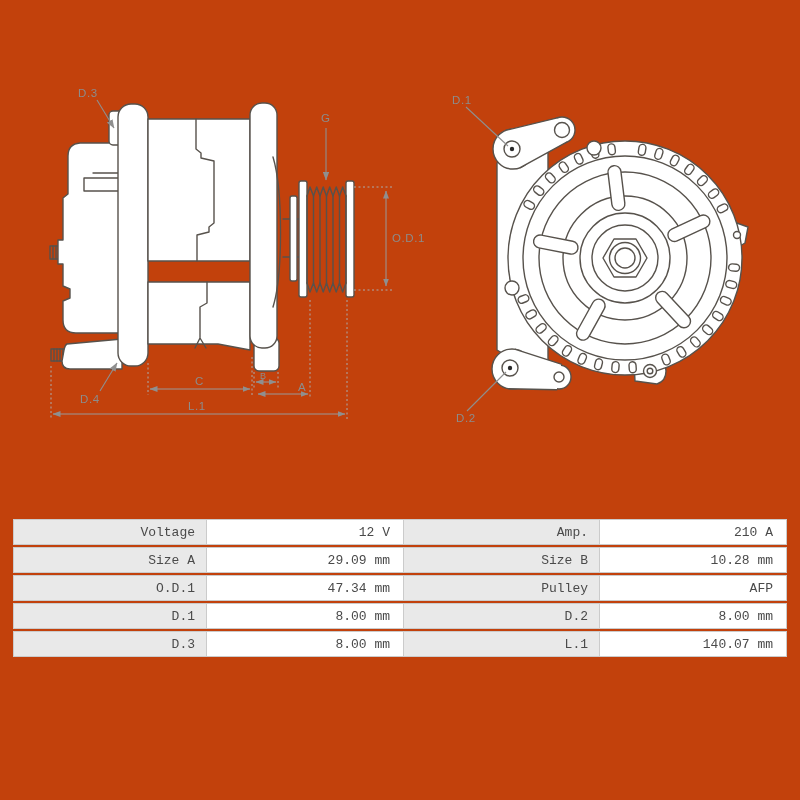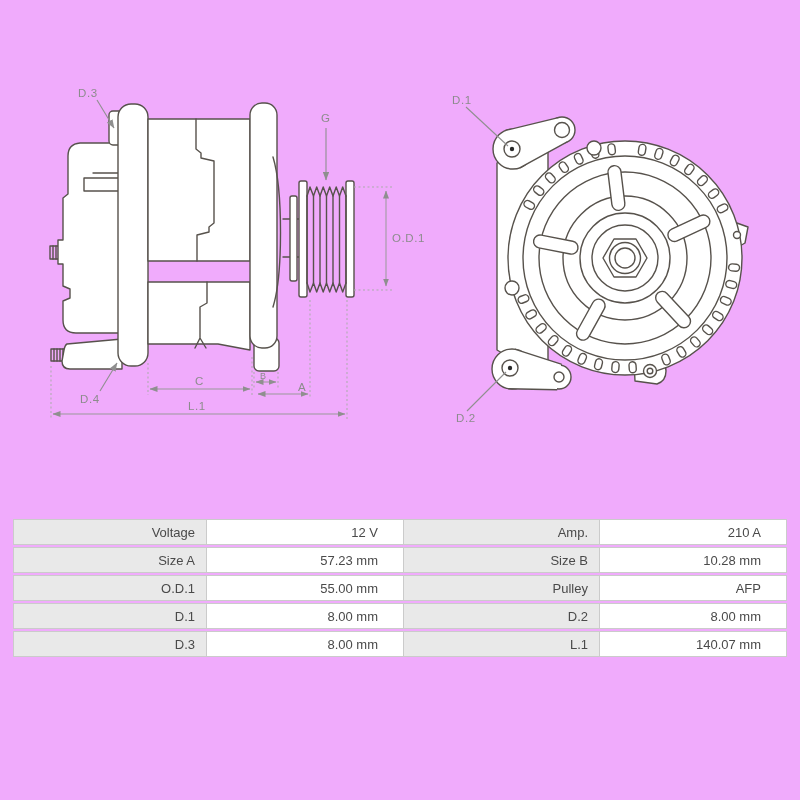--- a/index.html
+++ b/index.html
@@ -1,39 +1,39 @@
 <!DOCTYPE html>
 <html><head>
 <meta charset="utf-8">
 <style>
   html,body { margin:0; padding:0; background:#ffffff; }
   body { width:800px; height:800px; font-family:"Liberation Sans",sans-serif; }
-  .stage { position:relative; width:800px; height:800px; background:#f0abfc; overflow:hidden; }
+  .stage { position:relative; width:800px; height:800px; background:#c2410c; overflow:hidden; }
 
   
   .ln  { fill:none;  stroke:#57524c; stroke-width:1.4; stroke-linejoin:round; stroke-linecap:round; }
   .lnf { fill:#ffffff; stroke:#57524c; stroke-width:1.4; stroke-linejoin:round; }
   .fillw { fill:#ffffff; stroke:none; }
   .dim { fill:none; stroke:#999999; stroke-width:1; }
   .ext { fill:none; stroke:#ababab; stroke-width:1; stroke-dasharray:2 2.5; }
   .lead { fill:none; stroke:#8f8f8f; stroke-width:1.1; }
   .lbltxt { fill:#8c8c8c; font-size:11.5px; letter-spacing:.6px; }
   .lbltxt.small { font-size:9px; }
   .dot { fill:#2a2a2a; stroke:none; }
 
   
   table.spec { position:absolute; top:517px; left:13px; width:774px;
     border-collapse:separate; border-spacing:0 2px; table-layout:fixed;
     font-size:13px; color:#4a4a4a; }
   .spec td { height:24px; padding:0 11px 0 4px; text-align:right; background:#fff;
     border-top:1px solid #cbcbcb; border-bottom:1px solid #cbcbcb; border-right:1px solid #cbcbcb;
-    overflow:hidden; white-space:nowrap; }
+    overflow:hidden; white-space:nowrap;font-family:Liberation Mono, monospace; }
   .spec td:first-child { border-left:1px solid #cbcbcb; }
   .spec td.lbl { background:#e9e9e9; }
-  .spec td.val { padding-right:25px; }
+  .spec td.val { padding-right:13px; }
 </style>
 </head>
 <body>
 
 <div class="stage">
 
 <svg width="800" height="512" viewBox="0 0 800 512">
   <defs>
     <marker id="arr" viewBox="0 0 8 6" refX="7.5" refY="3" markerWidth="8" markerHeight="6" orient="auto-start-reverse">
       <path d="M0,0 L8,3 L0,6 Z" fill="#8f8f8f"></path>
@@ -217,27 +217,27 @@
   </colgroup>
   <tbody>
     <tr>
       <td class="lbl">Voltage</td>
       <td class="val">12 V</td>
       <td class="lbl">Amp.</td>
       <td class="val">210 A</td>
     </tr>
     <tr>
       <td class="lbl">Size A</td>
-      <td class="val">57.23 mm</td>
+      <td class="val">29.09 mm</td>
       <td class="lbl">Size B</td>
       <td class="val">10.28 mm</td>
     </tr>
     <tr>
       <td class="lbl">O.D.1</td>
-      <td class="val">55.00 mm</td>
+      <td class="val">47.34 mm</td>
       <td class="lbl">Pulley</td>
       <td class="val">AFP</td>
     </tr>
     <tr>
       <td class="lbl">D.1</td>
       <td class="val">8.00 mm</td>
       <td class="lbl">D.2</td>
       <td class="val">8.00 mm</td>
     </tr>
     <tr>

